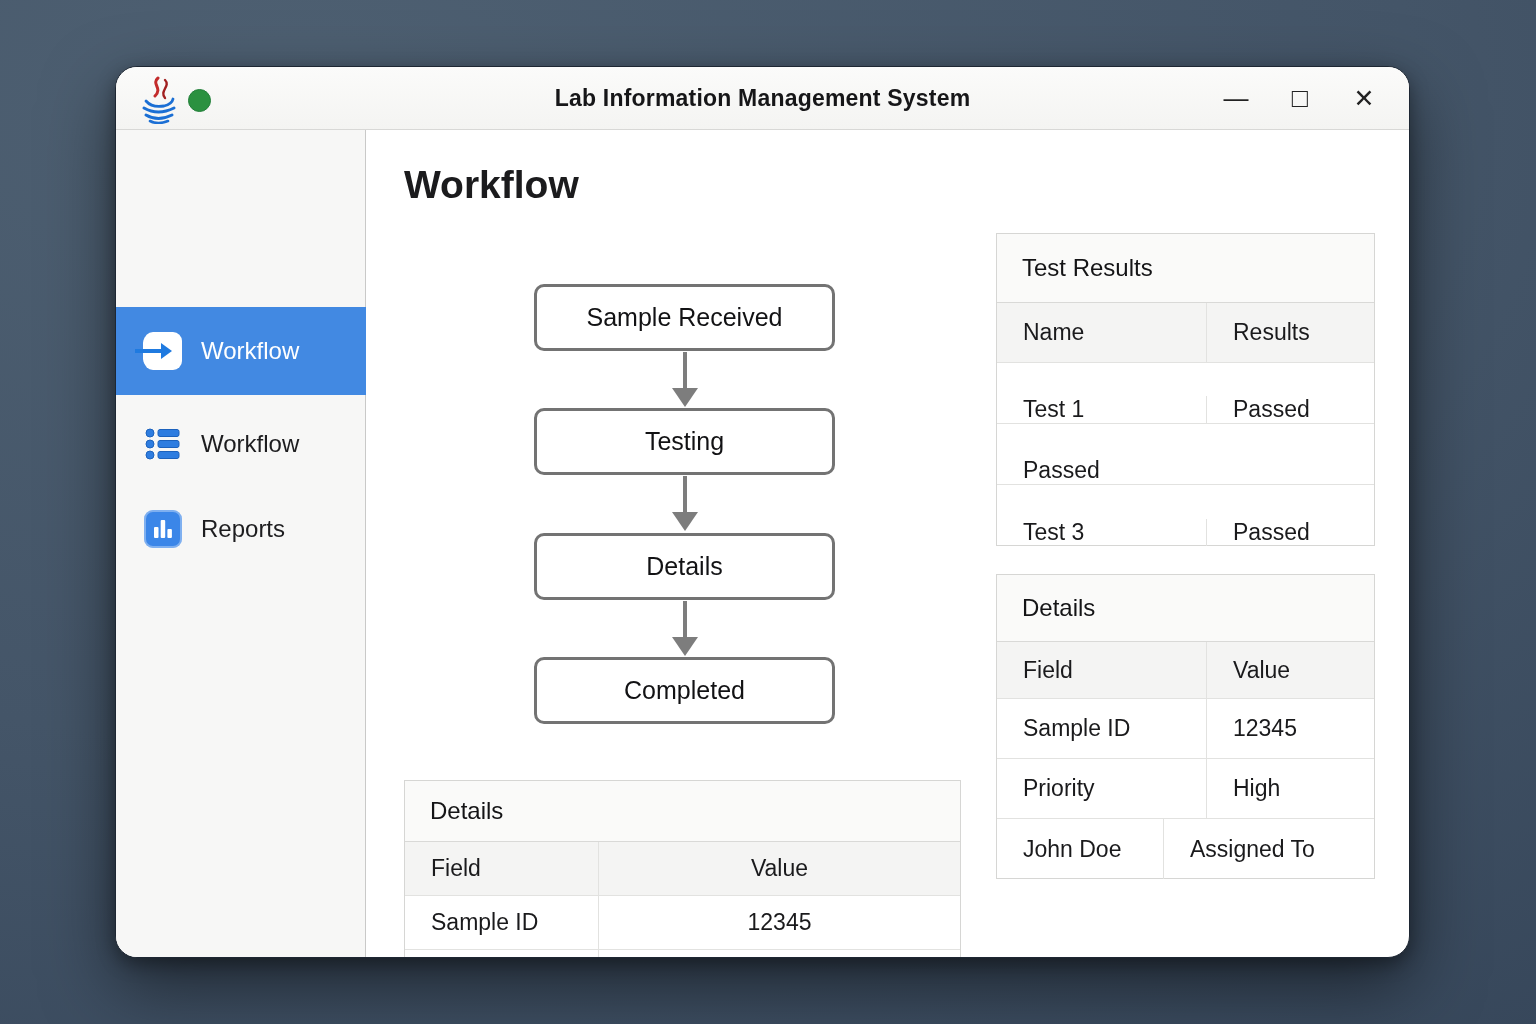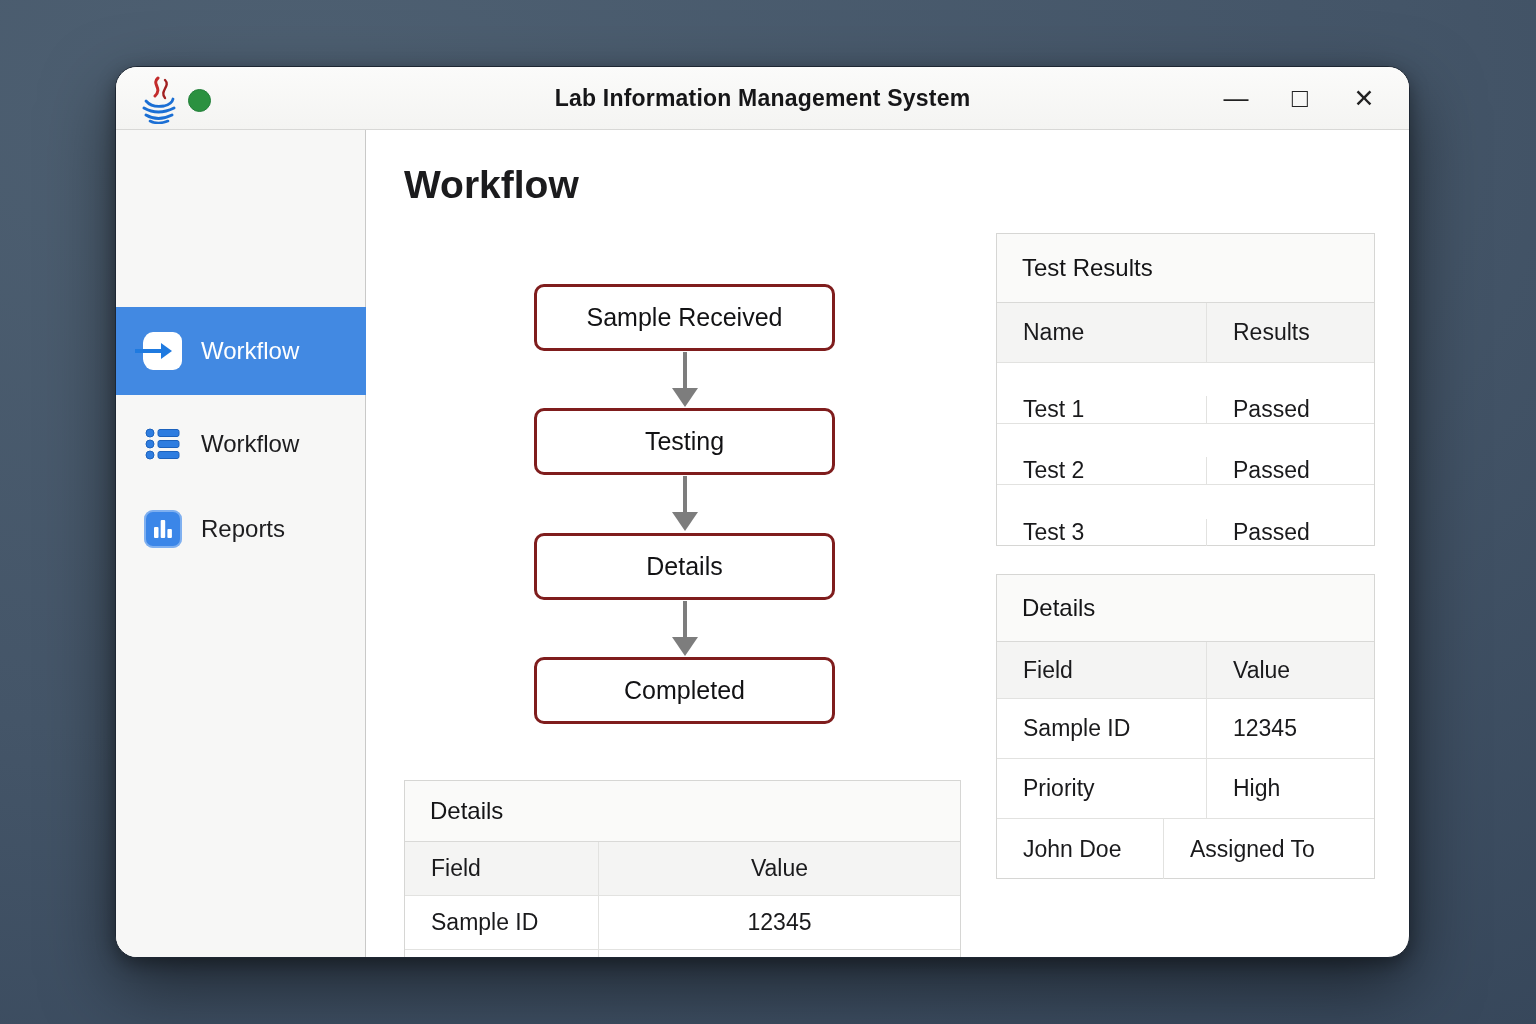--- a/index.html
+++ b/index.html
@@ -70,21 +70,21 @@
 
   
   .page-heading {
     position:absolute; left:288px; top:96px;
     font-size:39px; font-weight:600; color:#1b1b1d;
   }
 
   
   .flow-box {
     position:absolute; left:418px; width:301px; height:67px;
-    background:#fff; border:3px solid #7f1d1d; border-radius:10px;
+    background:#fff; border:3px solid #737373; border-radius:10px;
     display:flex; align-items:center; justify-content:center;
     font-size:25px; color:#121214;
   }
   .flow-arrow { position:absolute; left:552px; width:34px; height:57px; }
   .flow-arrow .shaft {
     position:absolute; left:15px; top:0; width:4px; height:38px; background:#7d7d7d;
   }
   .flow-arrow .head {
     position:absolute; left:4px; top:36px; width:0; height:0;
     border-left:13px solid transparent; border-right:13px solid transparent;
@@ -234,21 +234,20 @@
       <div class="title-row">Test Results</div>
       <div class="row hdr">
         <div class="cell c1">Name</div>
         <div class="cell c2">Results</div>
       </div>
       <div class="row data">
         <div class="cell c1">Test 1</div>
         <div class="cell c2 passed">Passed</div>
       </div>
       <div class="row data">
-        <div class="cell c1">Test 2</div>
         <div class="cell c2 passed">Passed</div>
       </div>
       <div class="row data">
         <div class="cell c1">Test 3</div>
         <div class="cell c2 passed">Passed</div>
       </div>
     </div>
 
     <div class="tbl right-details">
       <div class="title-row">Details</div>

